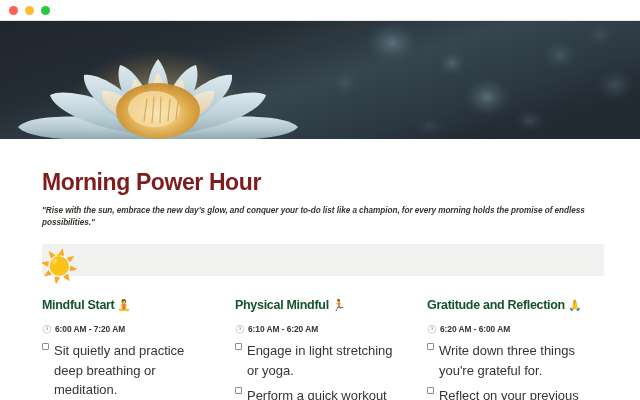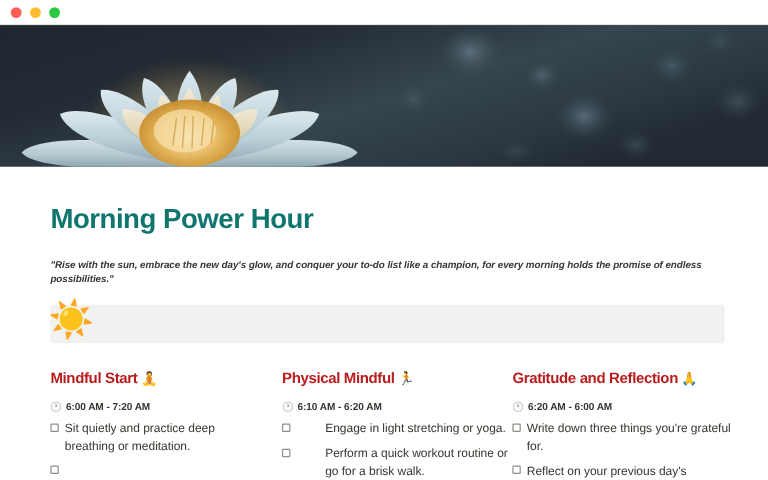--- a/index.html
+++ b/index.html
@@ -63,24 +63,24 @@
     line-height: 1;
     z-index: 6;
     user-select: none;
   }
 
   .content { padding: 31px 36px 0 42px; }
 
   .page-title {
     font-size: 23px;
     font-weight: 700;
-    color: #0f766e;
+    color: #7f1d1d;
     letter-spacing: -0.4px;
     line-height: 1.1;
-    margin-bottom: 20px;
+    margin-bottom: 10px;
   }
 
   .quote {
     font-size: 8.2px;
     font-style: italic;
     font-weight: 700;
     color: #37352f;
     line-height: 1.4;
     margin-bottom: 16px;
     letter-spacing: -0.05px;
@@ -112,21 +112,21 @@
   
   .columns { display: flex; gap: 0; }
   .column { flex: 0 0 auto; }
   .column.c0 { width: 193px; }
   .column.c1 { width: 192px; }
   .column.c2 { width: 197px; }
 
   .col-heading {
     font-size: 12.5px;
     font-weight: 700;
-    color: #b91c1c;
+    color: #14532d;
     letter-spacing: -0.3px;
     margin-bottom: 12px;
     white-space: nowrap;
   }
   .col-heading .emoji { font-size: 11px; }
 
   .time-row {
     font-size: 8.4px;
     font-weight: 700;
     color: #37352f;
@@ -147,27 +147,27 @@
   .checkbox {
     flex: 0 0 auto;
     width: 7px;
     height: 7px;
     border: 1px solid #8e8d88;
     border-radius: 1px;
     background: #fff;
     margin-top: 1.5px;
   }
   .todo-label {
-    font-size: 10px;
+    font-size: 13px;
     color: #37352f;
     line-height: 1.48;
     letter-spacing: -0.02px;
   }
   .col0 .todo-label { max-width: 160px; }
-  .col1 .todo-label { max-width: 158px; margin-left: 24px; }
+  .col1 .todo-label { max-width: 158px; }
   .col2 .todo-label { max-width: 170px; }
 </style>
 </head>
 <body>
 
 <div class="window">
 
   <div class="titlebar">
     <div class="traffic">
       <span class="dot red"></span>

